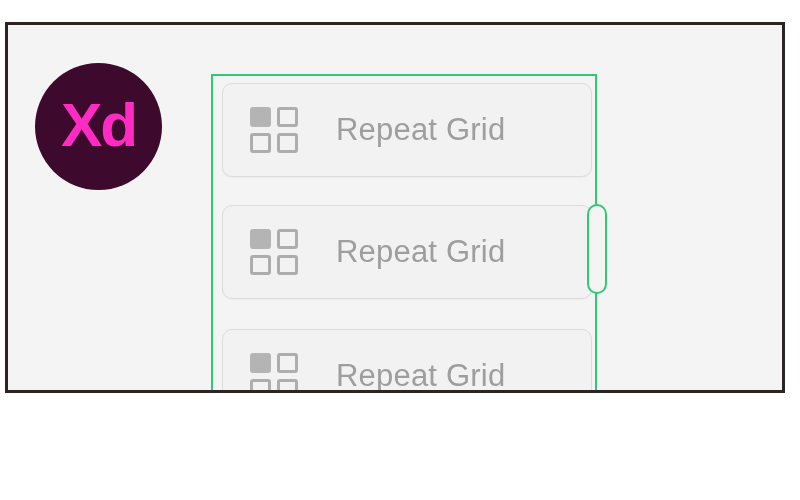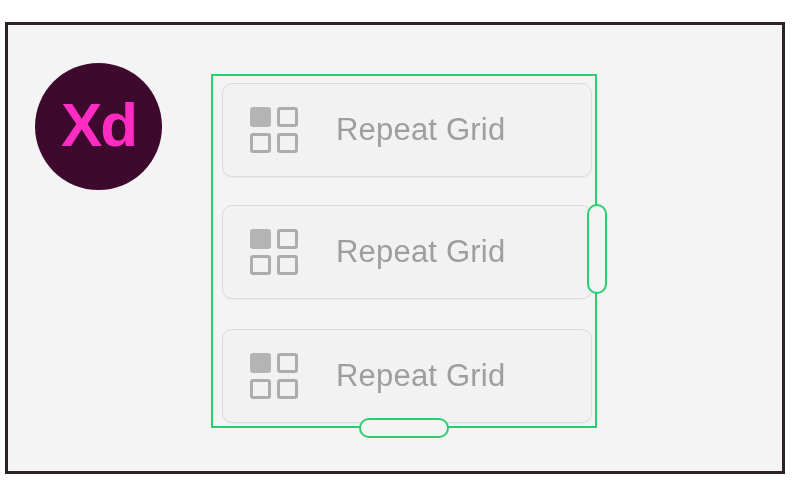--- a/index.html
+++ b/index.html
@@ -21,21 +21,21 @@
     height: 500px;
     background: #ffffff;
   }
 
   
   .frame {
     position: absolute;
     left: 5px;
     top: 22px;
     width: 780px;
-    height: 452px;
+    height: 371px;
     border: 3px solid #2b2422;
     box-sizing: border-box;
     background: #1d4ed8;
     overflow: hidden;
   }
 
   .canvas {
     position: absolute;
     inset: 0;
     background: #f4f4f4;

